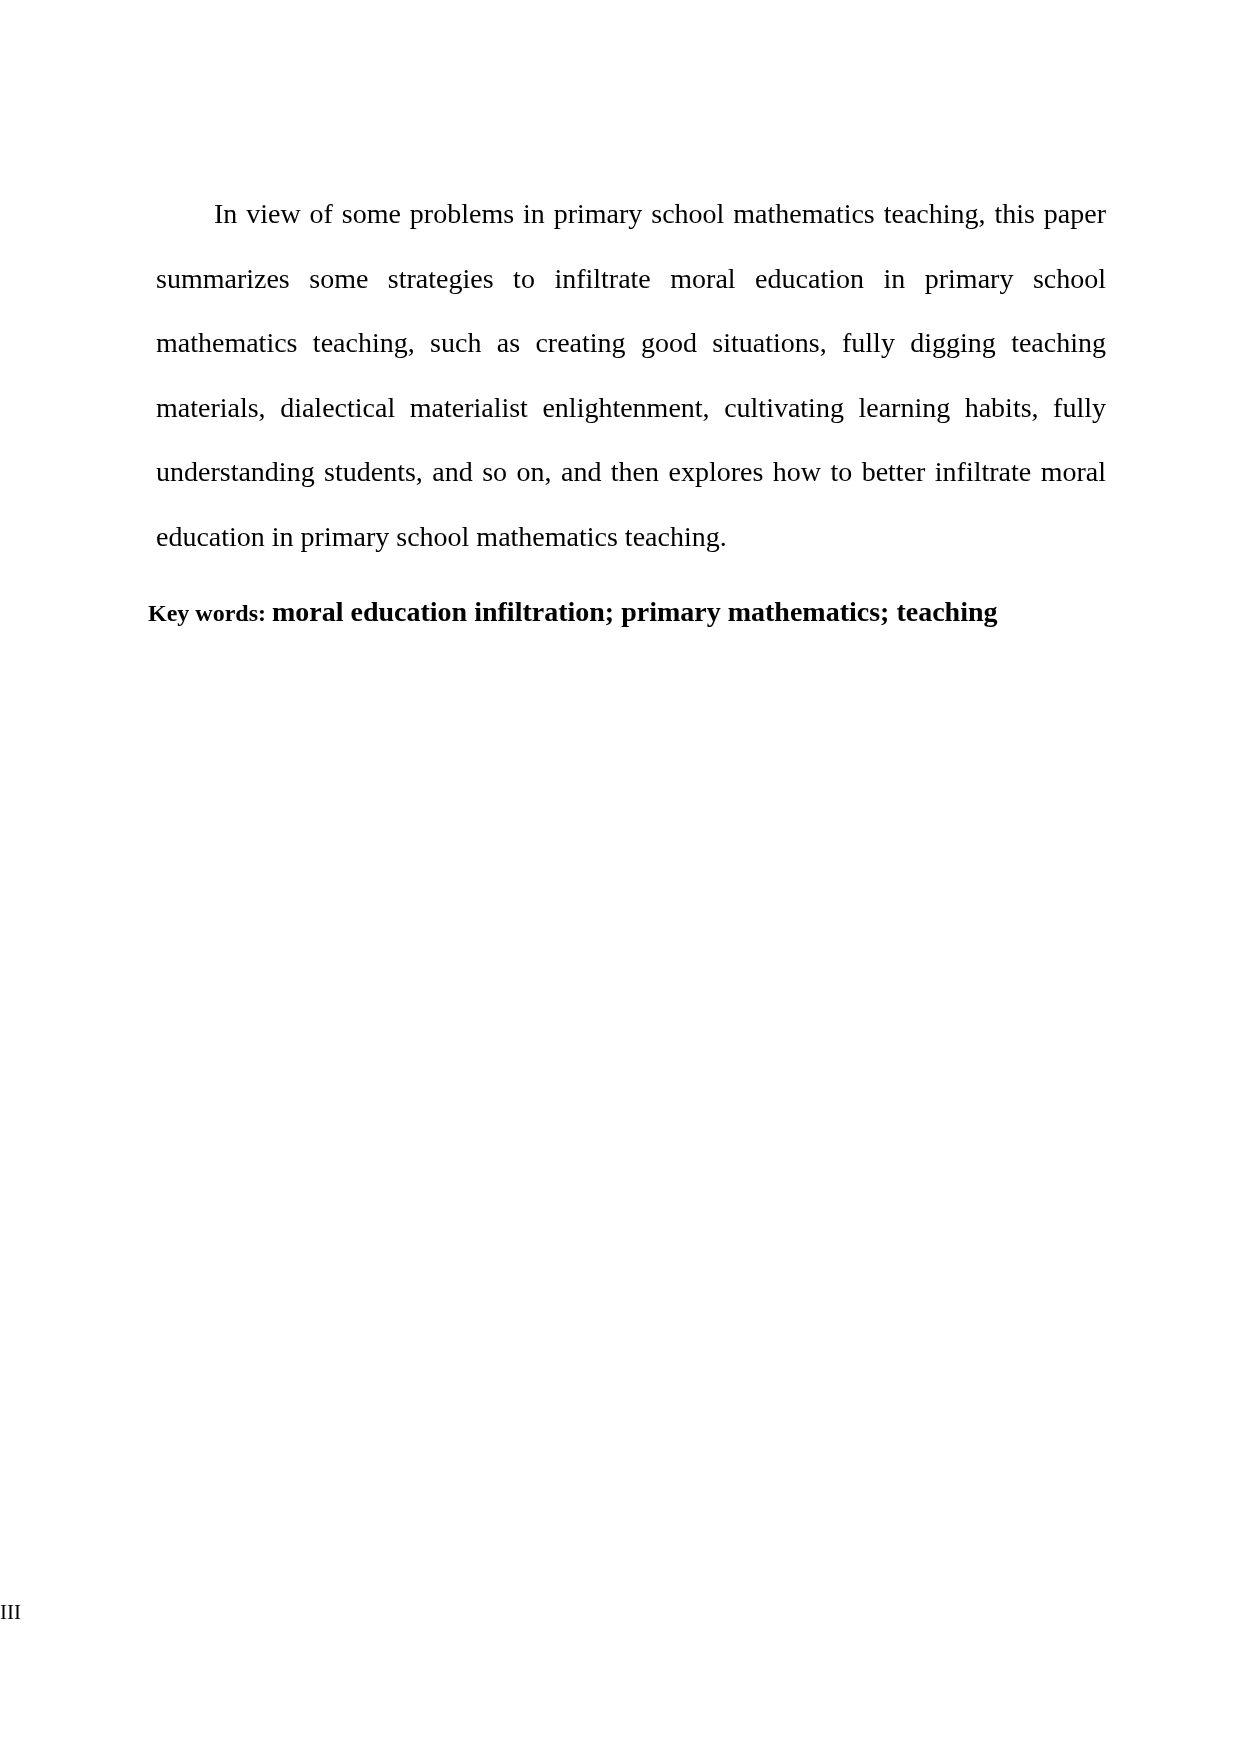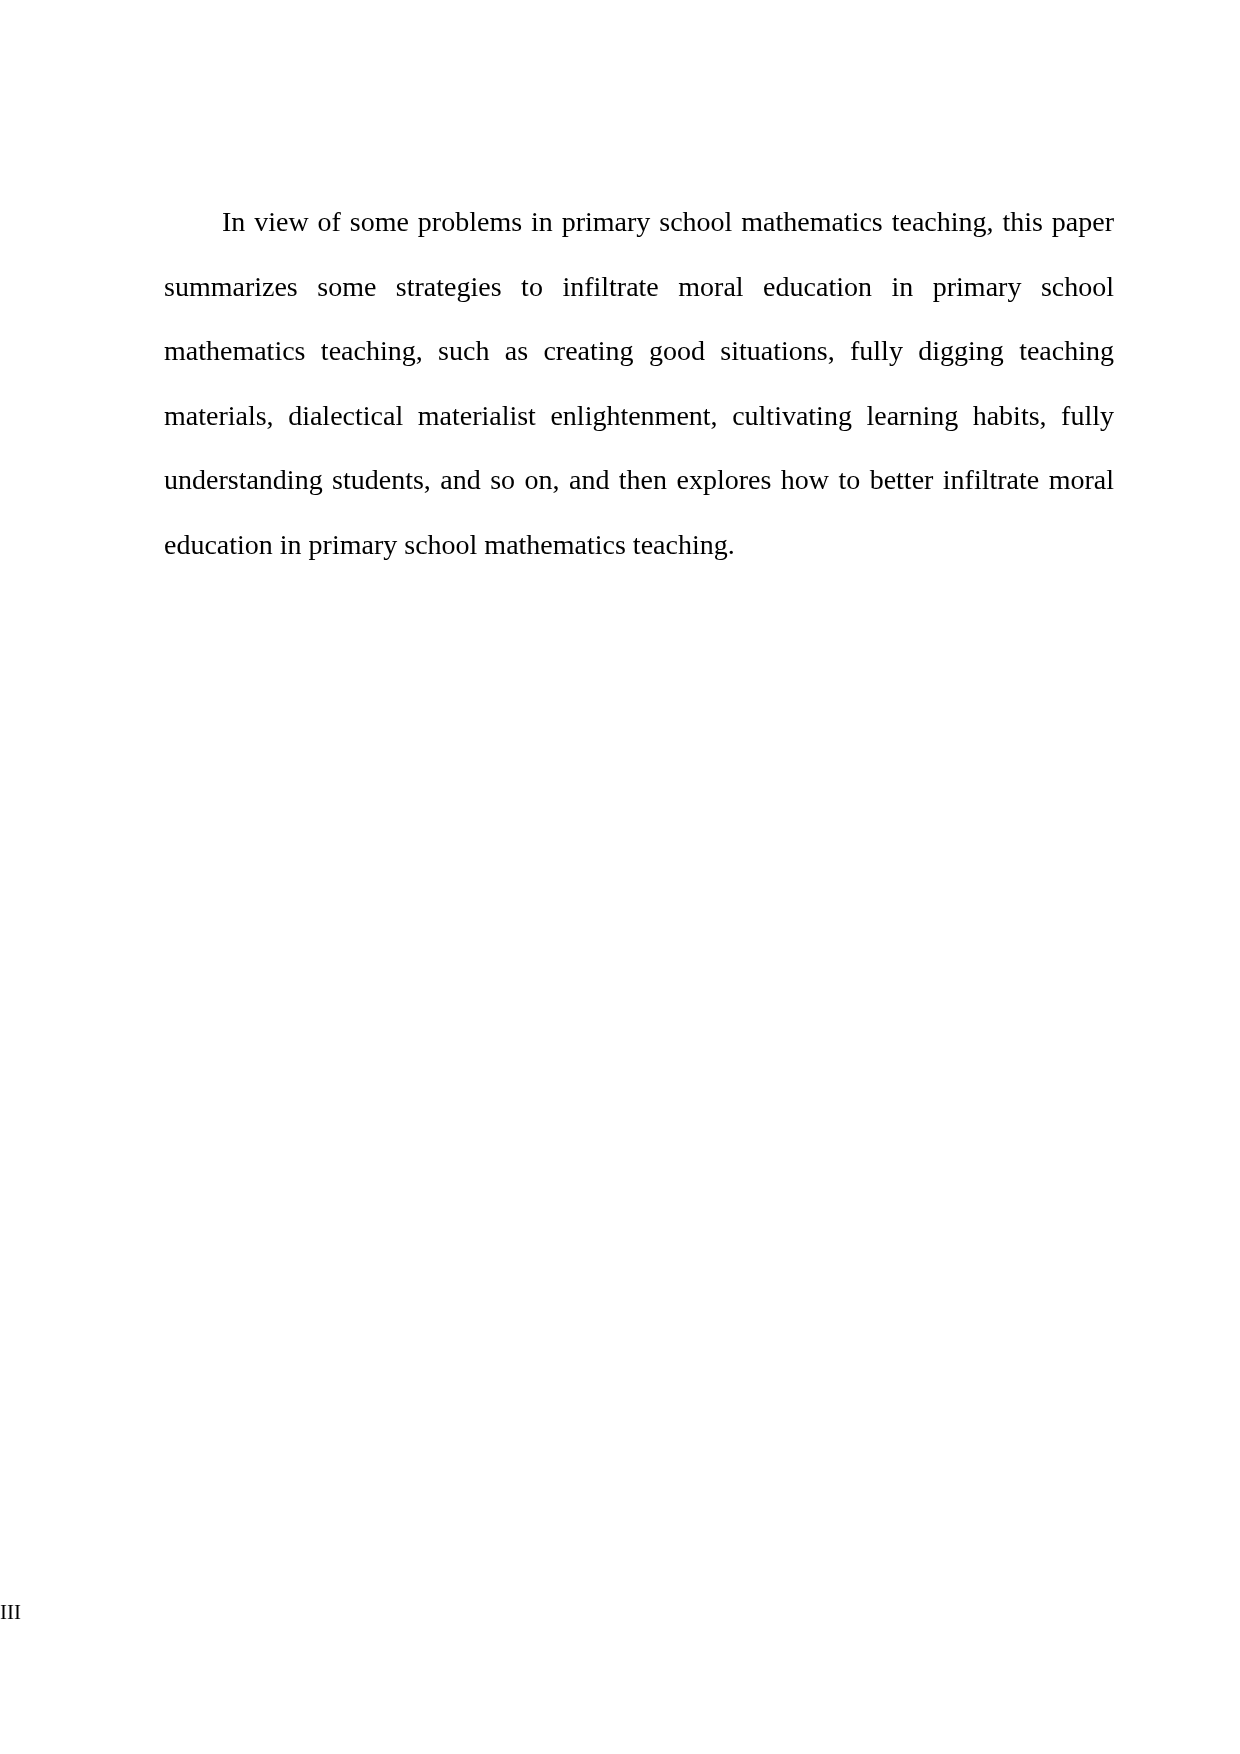--- a/index.html
+++ b/index.html
@@ -25,21 +25,21 @@
     }
     .abstract {
       position: absolute;
       left: 148px;
       top: 174px;
       width: 950px;
       font-size: 28px;
       line-height: 64.5px;
       text-align: justify;
       text-indent: 58px;
-      margin: 16px;
+      margin: 8px;
     }
     .keywords {
       position: absolute;
       left: 148px;
       top: 596px;
       width: 1000px;
       font-weight: bold;
       white-space: nowrap;
       margin: 0;
     }
@@ -57,15 +57,18 @@
       text-align: left;
       font-size: 21px;
     }
   </style>
 </head>
 <body>
 
 <div class="page">
   <p class="abstract">In view of some problems in primary school mathematics teaching, this paper summarizes some strategies to infiltrate moral education in primary school mathematics teaching, such as creating good situations, fully digging teaching materials, dialectical materialist enlightenment, cultivating learning habits, fully understanding students, and so on, and then explores how to better infiltrate moral education in primary school mathematics teaching.</p>
 
+  <p class="keywords">
+    <span class="keywords-label">Key words: </span><span class="keywords-value">moral education infiltration; primary mathematics; teaching</span>
+  </p>
 
   <div class="page-number">III</div>
 </div>
 
 </body></html>

